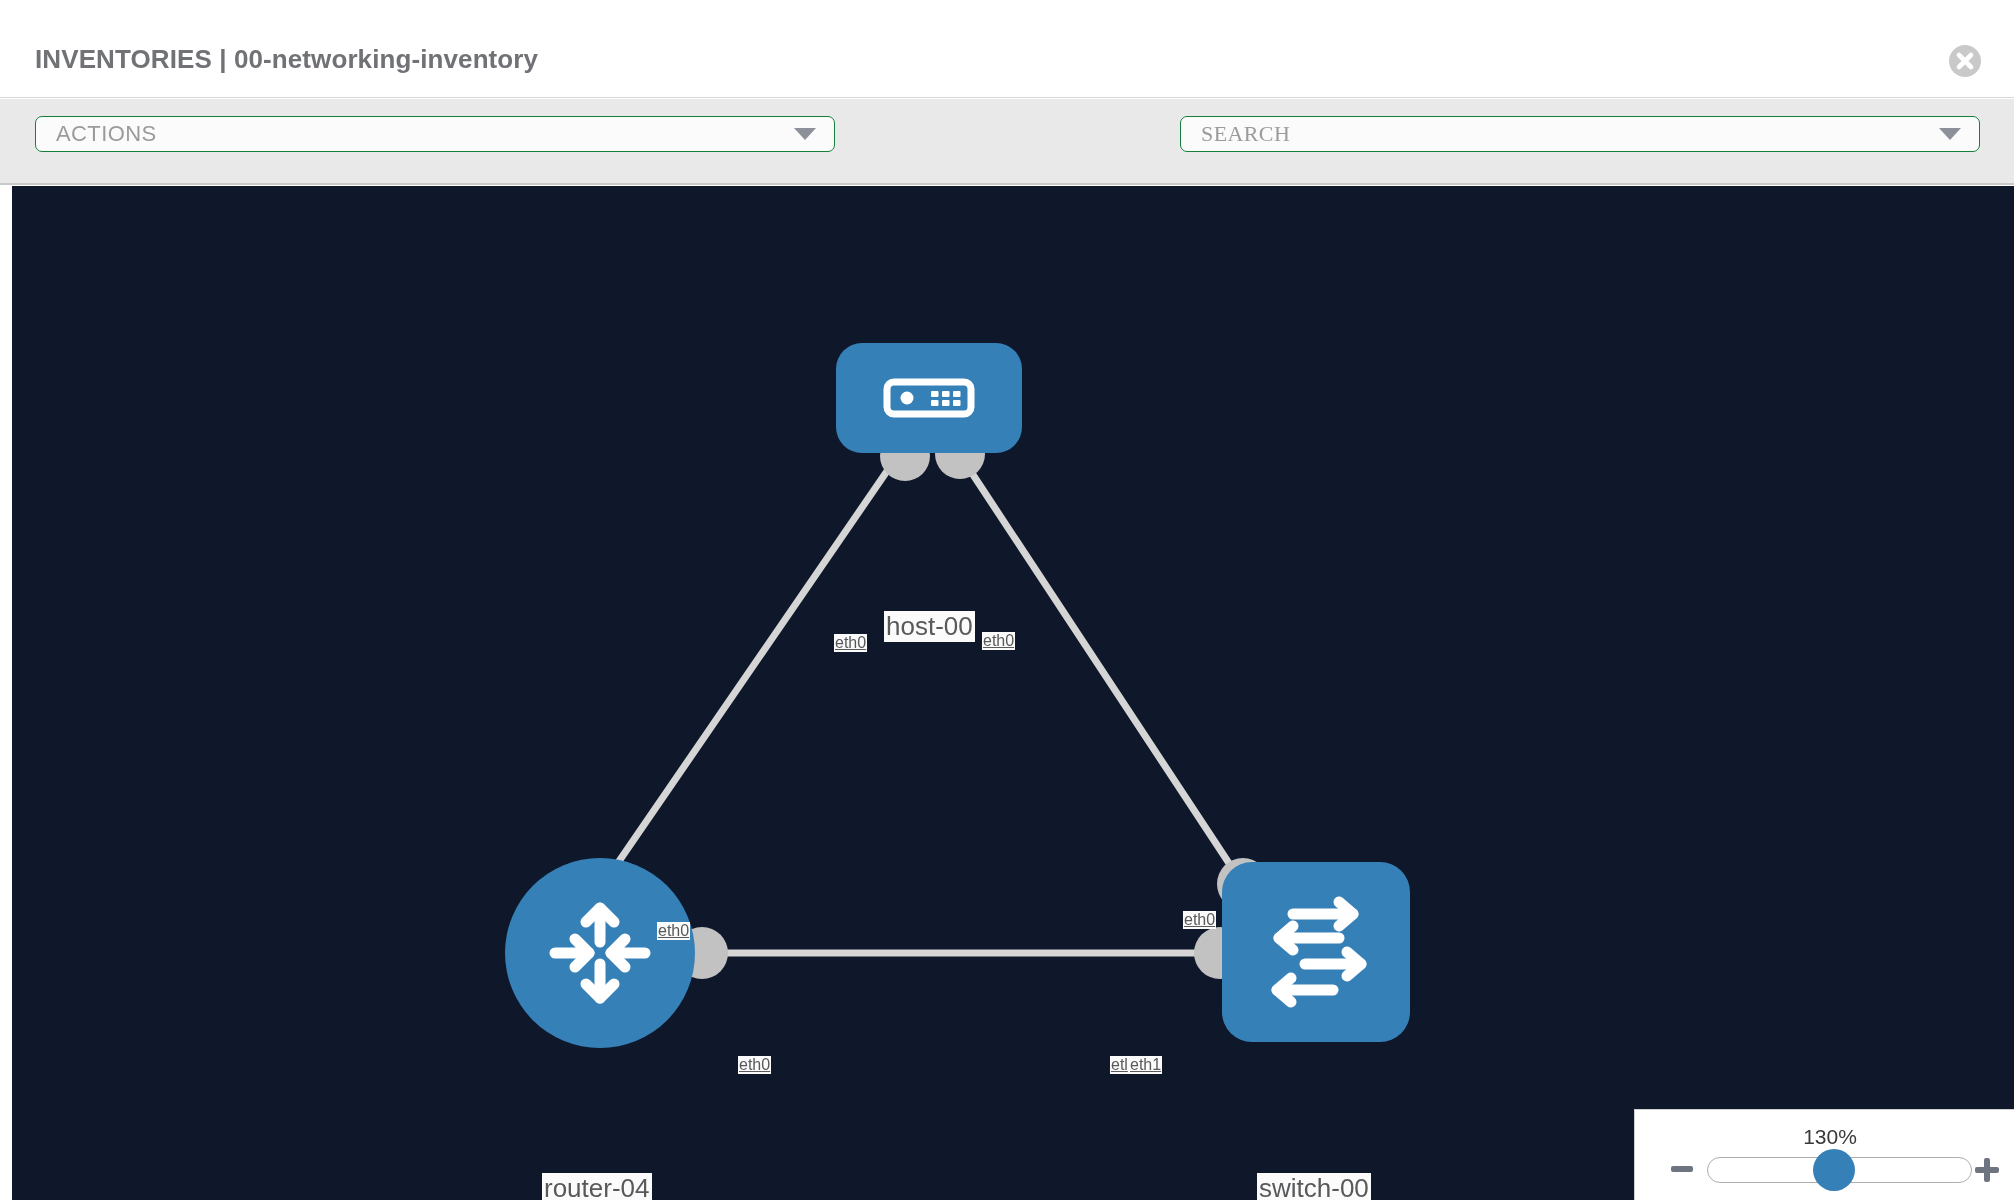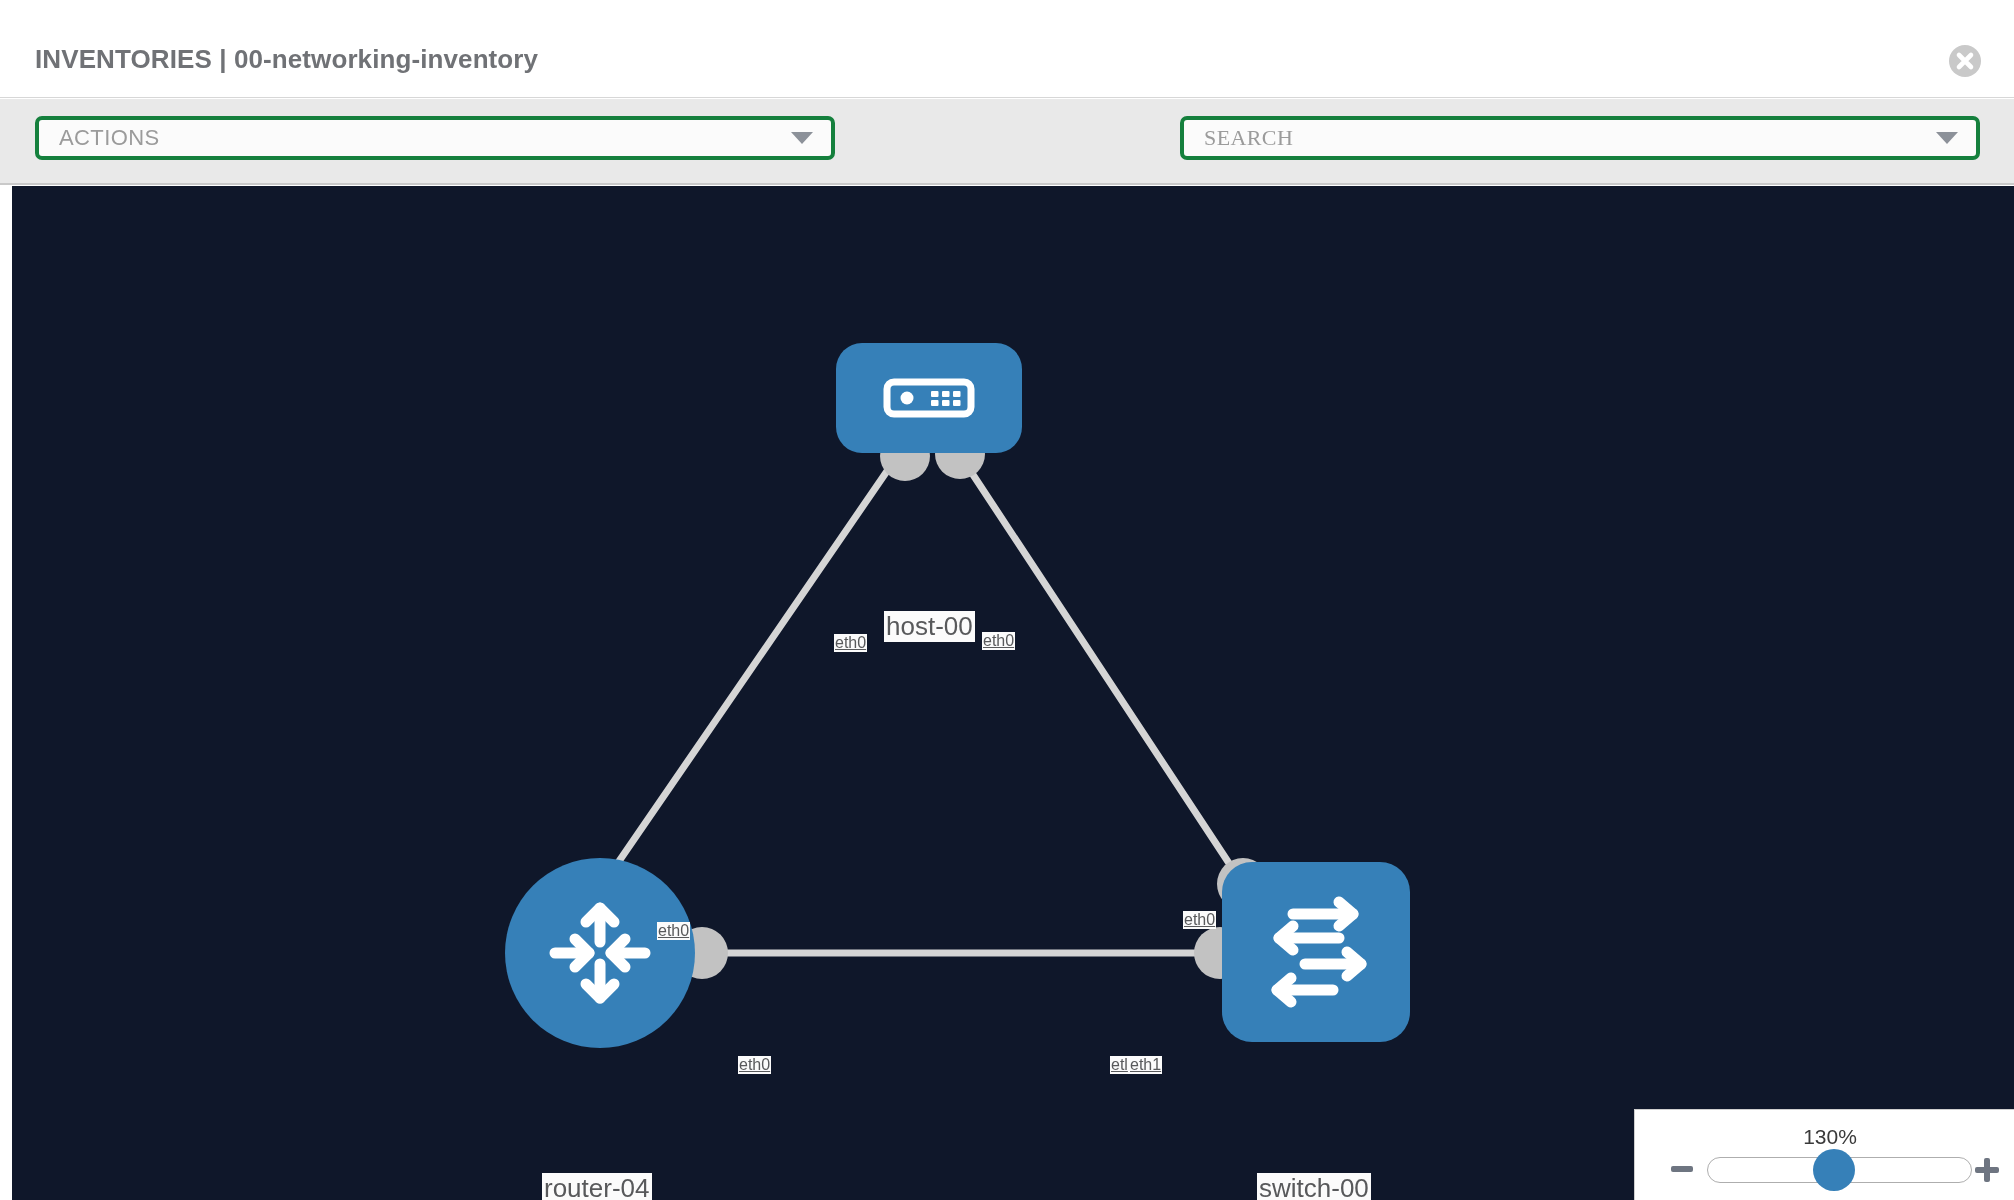--- a/index.html
+++ b/index.html
@@ -29,23 +29,23 @@
 
   
   .toolbar {
     position: absolute; left: 0; top: 71px; width: 2014px; height: 86px;
     background: #e9e9e9;
     border-bottom: 2px solid #c9c9c9;
   }
   .select-box {
     position: absolute;
     background: #fbfbfb;
-    border: 4px solid #15803d;
+    border: 1px solid #15803d;
     border-radius: 7px;
-    height: 44px;
+    height: 36px;
     cursor: pointer;
   }
   .select-box .sel-label {
     position: absolute; left: 20px; top: 50%; transform: translateY(-50%);
     font-size: 22px; color: #9b9b9b; letter-spacing: 0.4px;
   }
   .caret {
     position: absolute; right: 18px; top: 50%; transform: translateY(-50%);
     width: 0; height: 0;
     border-left: 11px solid transparent;

